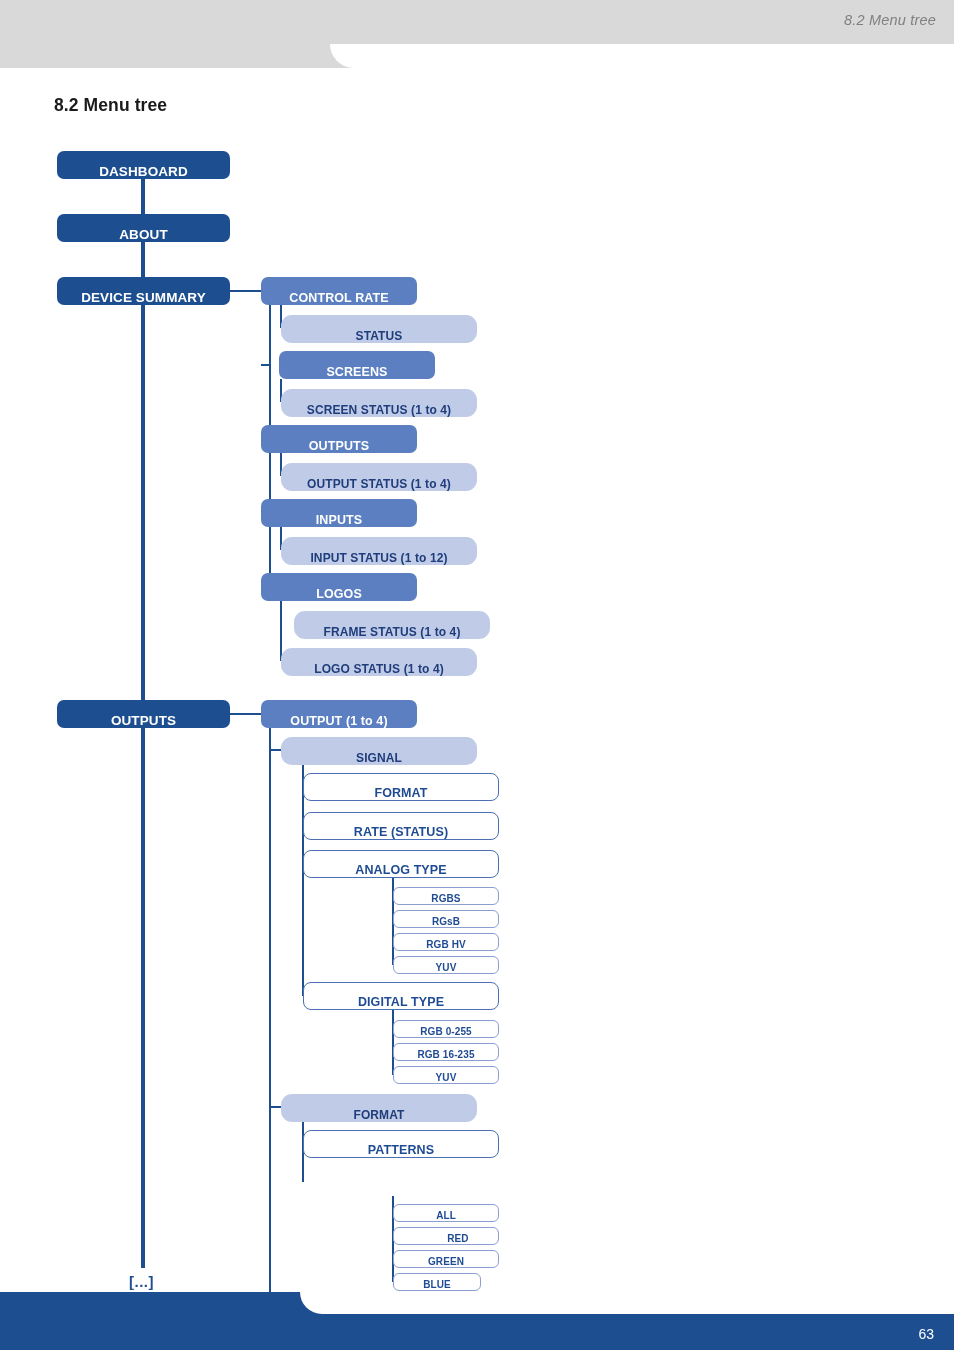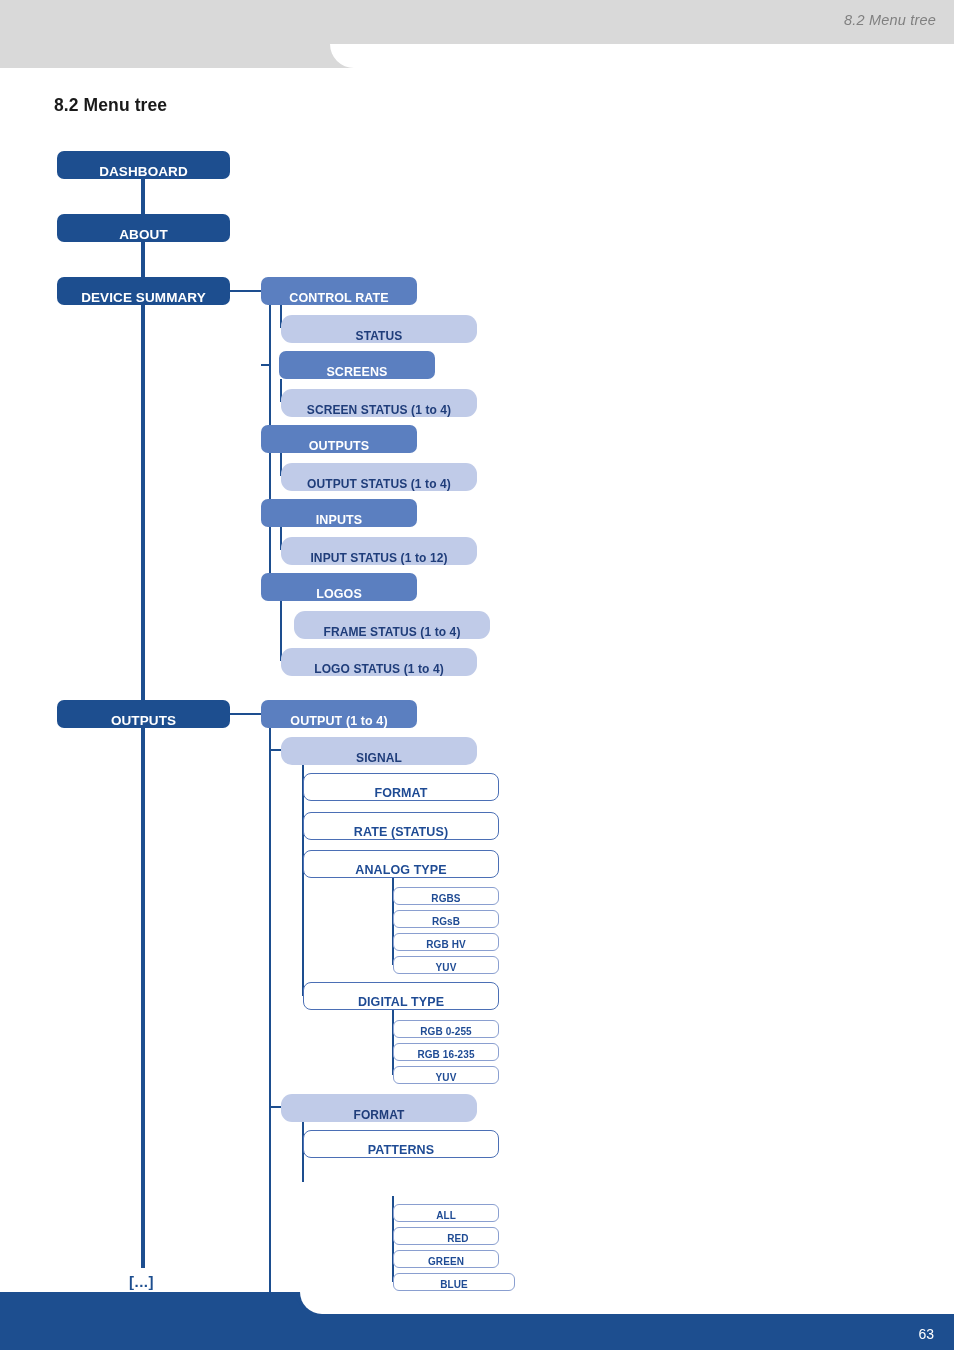--- a/index.html
+++ b/index.html
@@ -342,21 +342,21 @@
       </div>
       <div class="node lvl4" style="left: 393px; top: 1204px; width: 106px;">
         <span>ALL</span>
       </div>
       <div class="node lvl4" style="left: 393px; top: 1227px; width: 106px; padding-left: 24px;">
         <span>RED</span>
       </div>
       <div class="node lvl4" style="left: 393px; top: 1250px; width: 106px;">
         <span>GREEN</span>
       </div>
-      <div class="node lvl4" style="left: 393px; top: 1273px; width: 122px;">
+      <div class="node lvl4" style="left: 393px; top: 1273px; width: 88px;">
         <span>BLUE</span>
       </div>
     </div>
 
   <div class="ellipsis-mark">[...]</div>
 
   <div class="footer-step"></div>
   <div class="footer-step-round"></div>
   <div class="footer-step-curve"></div>
   <div class="footer-main"></div>

